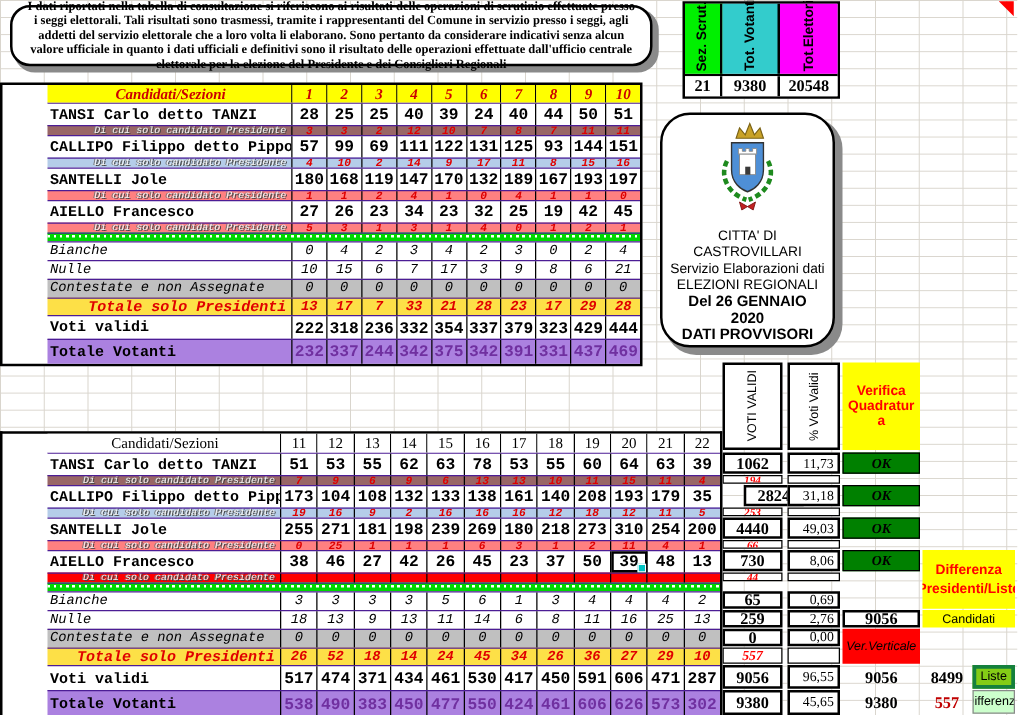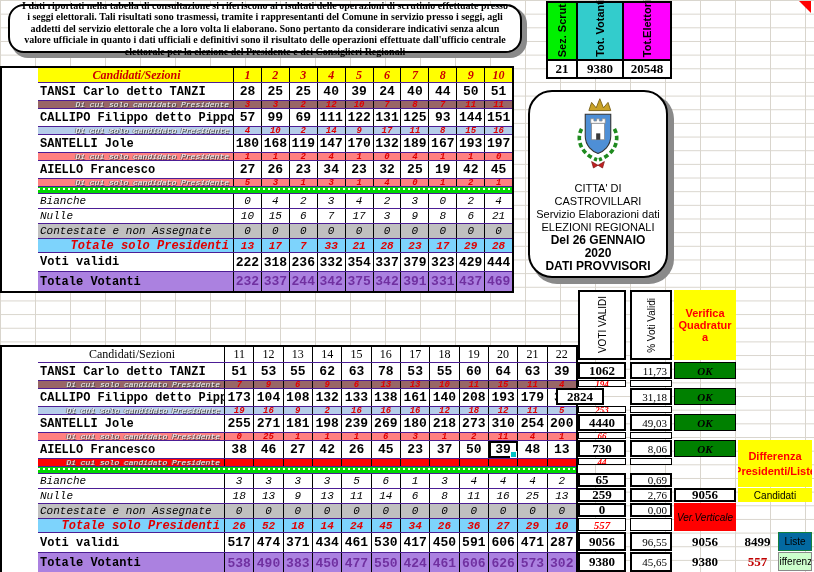--- a/index.html
+++ b/index.html
@@ -59,21 +59,21 @@
   .r-sub .val{color:#e00000;font-weight:bold;font-style:italic;font-size:9px;line-height:6px;}
   .sub-brown{background:#996666;}
   .sub-blue{background:#b5cde9;}
   .sub-salmon{background:#ff8080;}
   .sub-red{background:#ff0000;}
   .r-green{background:#00d800;}
   .r-green::after{content:"";display:block;width:100%;height:2px;margin-top:1px;
     background-image:repeating-linear-gradient(90deg,#fff 0 2px,transparent 2px 5px);}
   .r-info .lbl,.r-info .val,.r-gray .lbl,.r-gray .val{font-style:italic;font-size:11px;}
   .r-gray{background:#c0c0c0;}
-  .r-totpres{background:#7dd3fc;}
+  .r-totpres{background:#fde047;}
   .r-totpres .lbl{justify-content:flex-end;padding-right:4px;font-weight:bold;font-style:italic;color:#e00000;font-size:12px;}
   .r-totpres .val{color:#e00000;font-weight:bold;font-style:italic;font-size:11px;}
   .r-valid .lbl{font-weight:bold;font-size:12px;}
   .r-valid .val{font-weight:bold;font-size:13px;}
   .r-votanti{background:#ab81e0;}
   .r-votanti .lbl{font-weight:bold;font-size:12px;}
   .r-votanti .val{font-weight:bold;font-size:13px;color:#7030a0;}
   .selected{outline:2px solid #000;outline-offset:-2px;position:relative;}
   .selected::after{content:"";position:absolute;right:0;bottom:0;width:5px;height:5px;background:#00c4c4;border:1px solid #fff;}
 
@@ -89,21 +89,21 @@
   .rc{position:absolute;display:flex;align-items:center;justify-content:center;background:#fff;
     border:2px solid #000;font-weight:bold;font-size:13px;overflow:hidden;z-index:2;}
   .rc-sub{border-width:1px;color:#f00;font-style:italic;font-size:9px;line-height:6px;}
   .rc-pct{justify-content:flex-end;padding-right:3px;font-weight:normal;font-size:11px;}
   .rc-red{border-width:1px;color:#f00;font-style:italic;font-size:11px;line-height:10px;}
   .rc-ok{background:#008000;border-width:1px;font-style:italic;font-size:11px;color:#000;}
   .rc-plain{border:none;background:transparent;}
   .rc-sans{font-family:"Liberation Sans",sans-serif;font-weight:normal;font-size:10px;text-align:center;}
   .bg-yellow{background:#ffff00;}
   .bg-red{background:#ff0000;}
-  .bg-cyan{background:#0369a1;border:1px solid #15803d;}
+  .bg-cyan{background:#84cc16;border:3px solid #15803d;}
   .bg-lgreen{background:#ccffcc;border:1px solid #8a8a8a;}
   .diff-title{color:#ff0000;font-weight:bold;font-size:11px;line-height:15px;border:none;}
   .red-bold{color:#c00000;}
 </style>
 </head>
 <body>
 
 <div class="grid"></div>
 <div class="tri"></div>
 
@@ -584,21 +584,21 @@
   <span>% Voti Validi</span>
 </div>
 <div class="verifica">Verifica Quadratura</div>
 
 <div id="rightcols">
     <div class="rc" style="left: 578px; top: 362px; width: 48px; height: 17px;">1062</div>
     <div class="rc rc-pct" style="left: 630px; top: 362px; width: 42px; height: 17px;">11,73</div>
     <div class="rc rc-ok" style="left: 674px; top: 362px; width: 62px; height: 17px;">OK</div>
     <div class="rc rc-sub" style="left: 578px; top: 380px; width: 48px; height: 7px;">194</div>
     <div class="rc rc-sub" style="left: 630px; top: 380px; width: 42px; height: 7px;"></div>
-    <div class="rc" style="left: 556px; top: 388px; width: 48px; height: 17px;">2824</div>
+    <div class="rc" style="left: 595px; top: 388px; width: 48px; height: 17px;">2824</div>
     <div class="rc rc-pct" style="left: 630px; top: 388px; width: 42px; height: 17px;">31,18</div>
     <div class="rc rc-ok" style="left: 674px; top: 388px; width: 62px; height: 17px;">OK</div>
     <div class="rc rc-sub" style="left: 578px; top: 406px; width: 48px; height: 7px;">253</div>
     <div class="rc rc-sub" style="left: 630px; top: 406px; width: 42px; height: 7px;"></div>
     <div class="rc" style="left: 578px; top: 414px; width: 48px; height: 17px;">4440</div>
     <div class="rc rc-pct" style="left: 630px; top: 414px; width: 42px; height: 17px;">49,03</div>
     <div class="rc rc-ok" style="left: 674px; top: 414px; width: 62px; height: 17px;">OK</div>
     <div class="rc rc-sub" style="left: 578px; top: 432px; width: 48px; height: 7px;">66</div>
     <div class="rc rc-sub" style="left: 630px; top: 432px; width: 42px; height: 7px;"></div>
     <div class="rc" style="left: 578px; top: 440px; width: 48px; height: 17px;">730</div>

